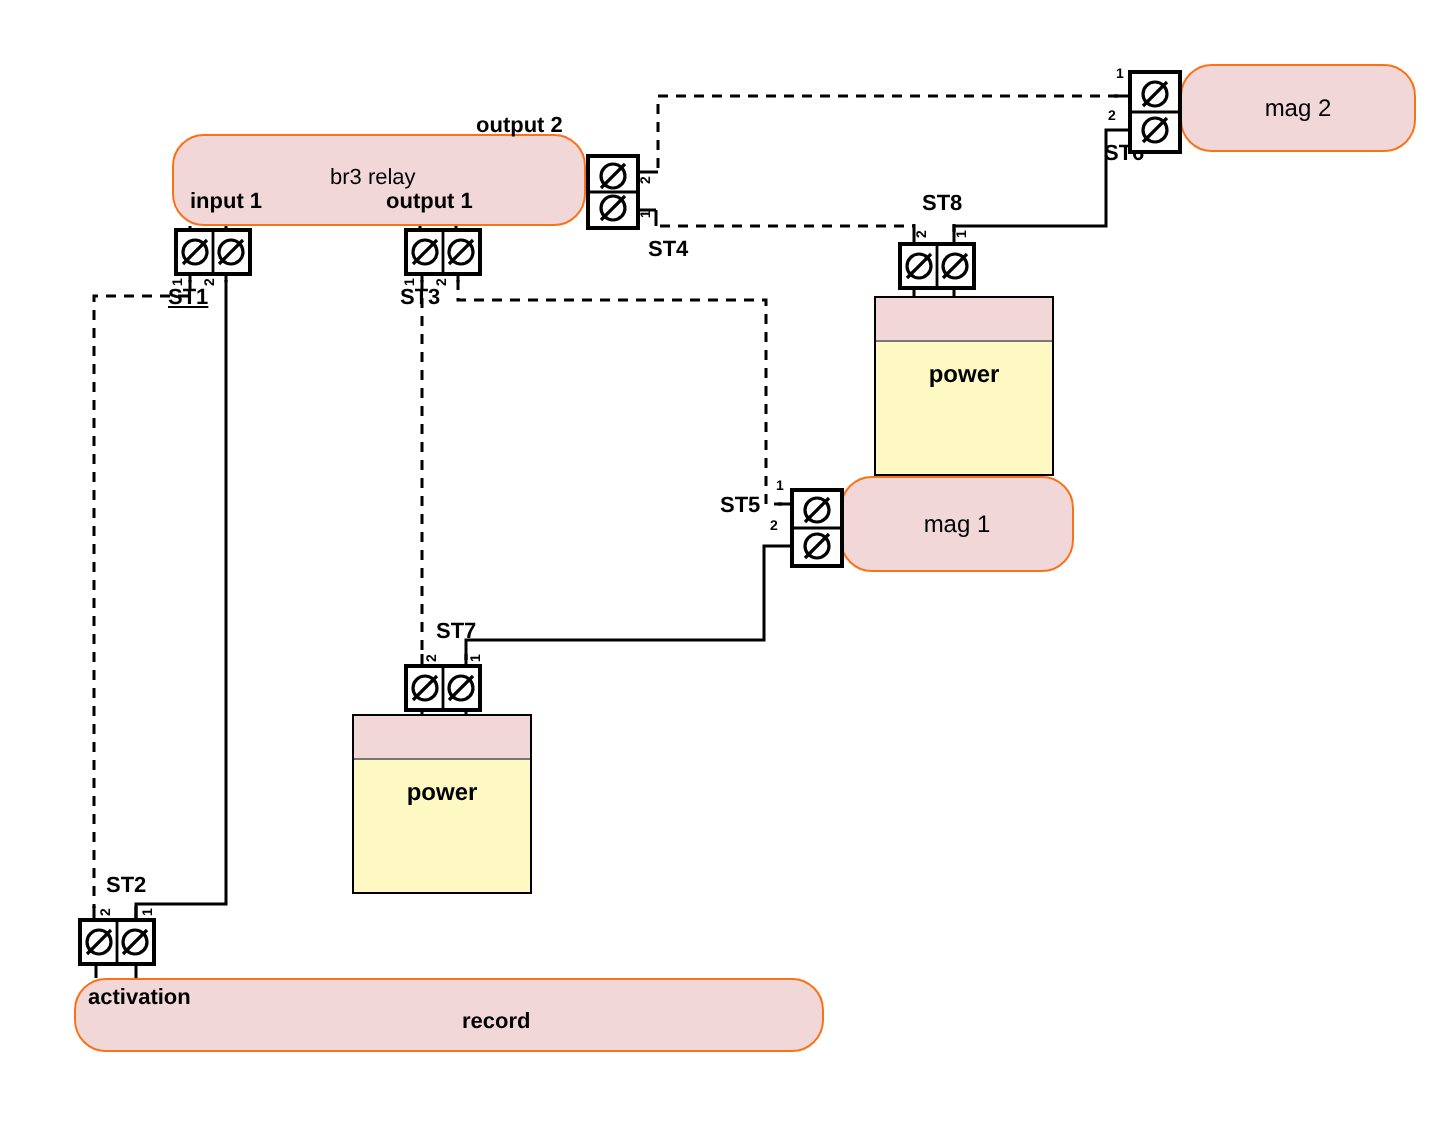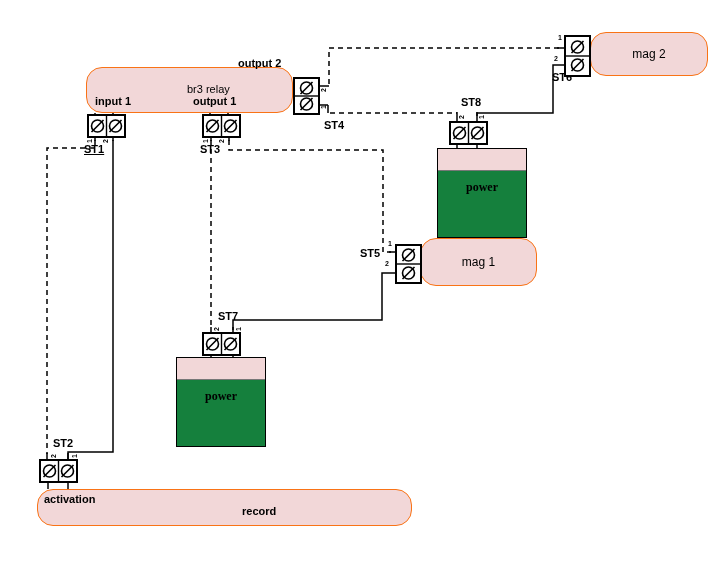--- a/index.html
+++ b/index.html
@@ -1,20 +1,20 @@
 <!DOCTYPE html>
 <html style="--box-fill: #f2d7d8; --bg: #ffffff;"><head>
 <meta charset="utf-8">
 <style>
   html,body{margin:0;padding:0;}
   body{font-family:"Liberation Sans",sans-serif;background:#fff;}
   #stage{position:relative;width:724px;height:571px;background:var(--bg,#fff);overflow:hidden;}
   .box{position:absolute;background:var(--box-fill,#f2d7d8);border:1px solid #f97316;border-radius:16px;box-sizing:border-box;}
   .mag{display:flex;align-items:center;justify-content:center;font-size:12px;color:#000;}
-  .power{border-radius:0;background:#15803d;border:1.5px solid #000;font-family:Liberation Serif, serif;}
+  .power{border-radius:0;background:#fef9c3;border:1.5px solid #000;}
   .power .hdr{height:21px;background:var(--box-fill,#f2d7d8);border-bottom:1px solid #777;}
   .power .body{text-align:center;padding-top:9px;font-weight:bold;font-size:12px;}
   .lbl{position:absolute;font-size:11px;font-weight:bold;color:#000;white-space:nowrap;line-height:1;}
   .plain{font-weight:normal;}
   .digit{position:absolute;width:10px;height:10px;font-size:7px;font-weight:bold;display:flex;align-items:center;justify-content:center;line-height:1;}
   .rot{transform:rotate(-90deg);}
   .inbox{position:absolute;font-size:11px;font-weight:bold;line-height:1;}
   svg#wires{position:absolute;left:0;top:0;z-index:3;pointer-events:none;}
   .layer-boxes{position:absolute;inset:0;z-index:1;}
   .layer-labels{position:absolute;inset:0;z-index:2;}
@@ -40,26 +40,26 @@
       <span>mag 1</span>
     </div>
 
     <div class="box power" style="left:176px;top:357px;width:90px;height:90px;">
       <div class="hdr"></div>
       <div class="body">power</div>
     </div>
 
     <div class="box" style="left:37px;top:489px;width:375px;height:37px;">
       <span class="inbox" style="left:6px;top:4px;">activation</span>
-      <span class="inbox" style="left:204px;top:16px;">record</span>
+      <span class="inbox" style="left:193px;top:16px;">record</span>
     </div>
   </div>
 
   <div class="layer-labels">
-    <div class="lbl plain" style="left:165px;top:84px;margin-left:22px;">br3 relay</div>
+    <div class="lbl plain" style="left:165px;top:84px;">br3 relay</div>
     <div class="lbl" style="left:95px;top:96px;">input 1</div>
     <div class="lbl" style="left:193px;top:96px;">output 1</div>
     <div class="lbl" style="left:238px;top:58px;">output 2</div>
 
     <div class="lbl" style="left:84px;top:144px;text-decoration:underline;">ST1</div>
     <div class="lbl" style="left:53px;top:438px;">ST2</div>
     <div class="lbl" style="left:200px;top:144px;">ST3</div>
     <div class="lbl" style="left:324px;top:96px;margin-top:24px;">ST4</div>
     <div class="lbl" style="left:360px;top:248px;">ST5</div>
     <div class="lbl" style="left:552px;top:40px;margin-top:32px;">ST6</div>

